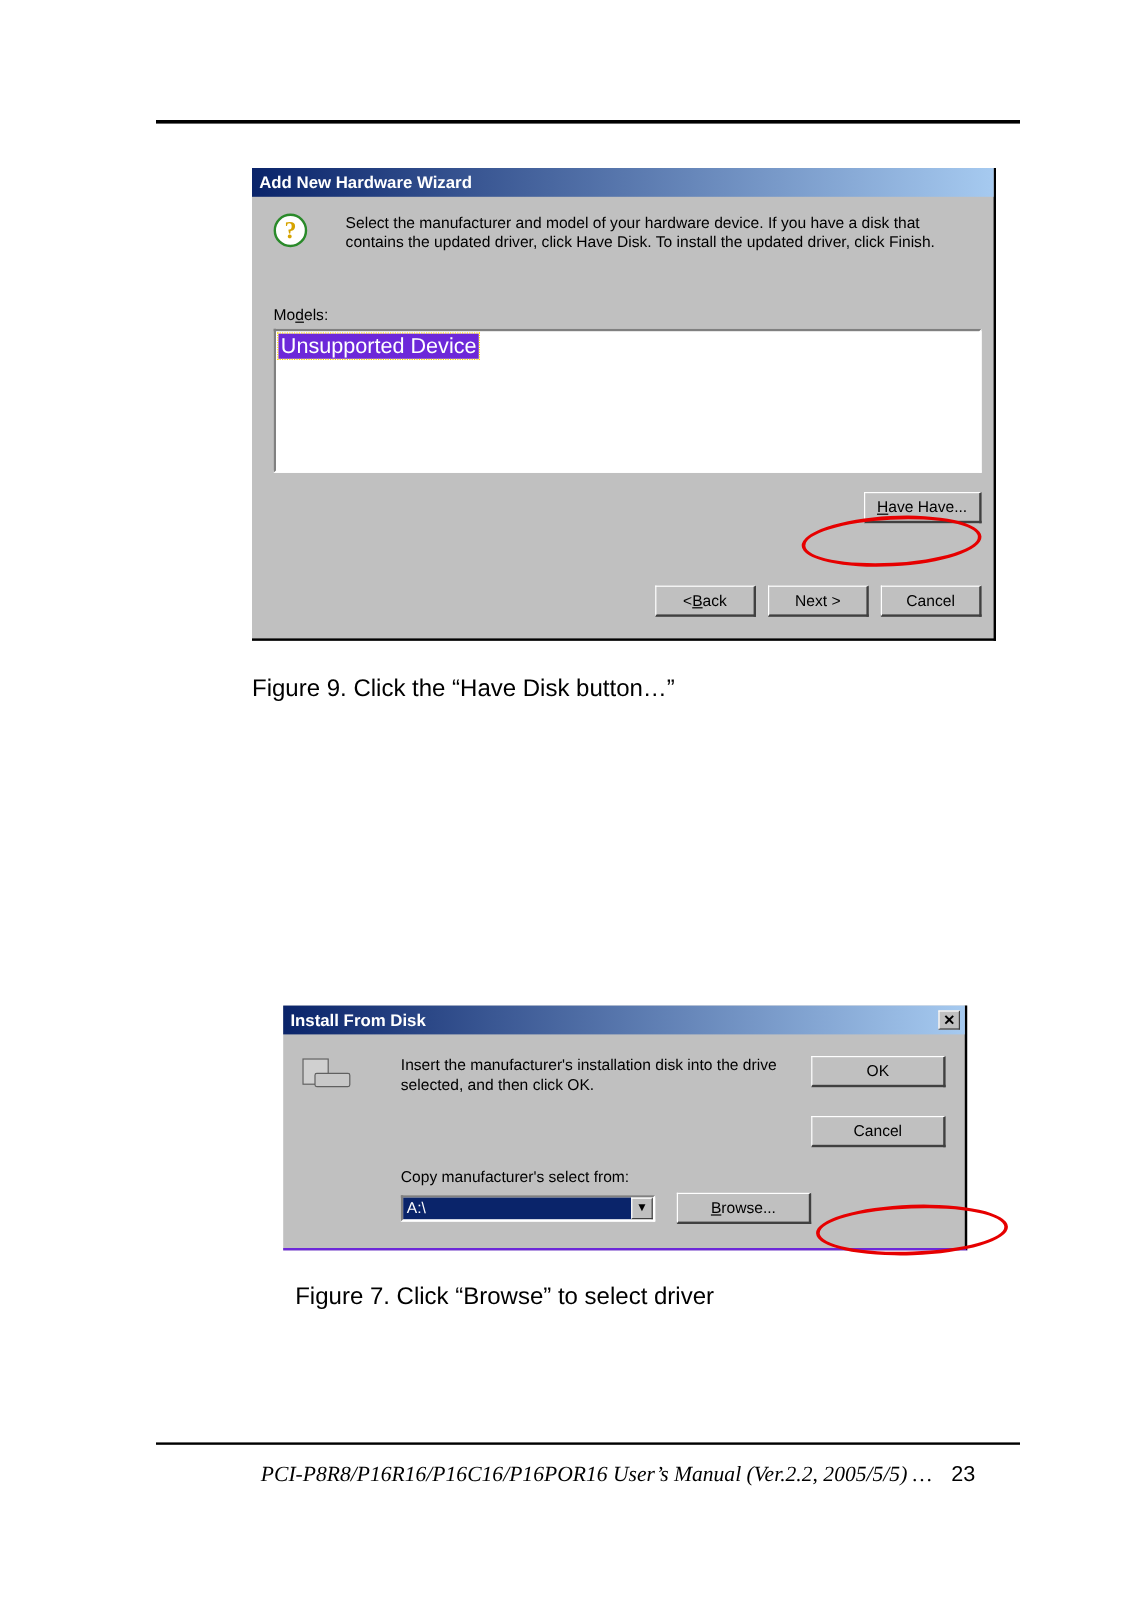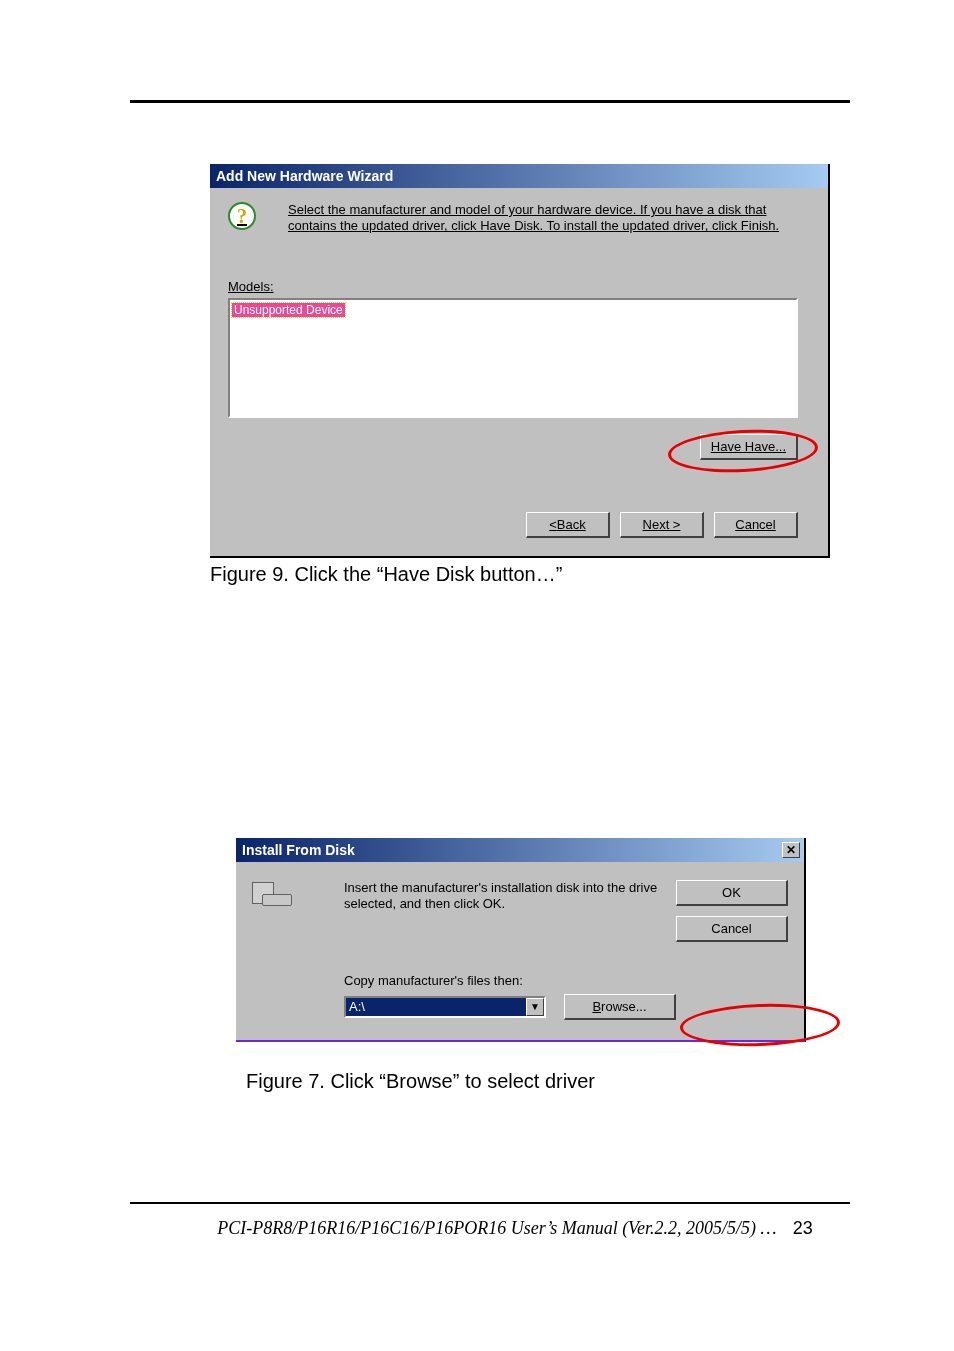--- a/index.html
+++ b/index.html
@@ -26,37 +26,35 @@
   }
   
   .dlg1 {
     position: absolute;
     left: 210px;
     top: 140px;
     width: 620px;
     background: #c0c0c0;
     border-right: 2px solid #000;
     border-bottom: 2px solid #000;
-    margin-top: 24px;
   }
   .titlebar {
     height: 24px;
     background: linear-gradient(to right, #0a246a, #a6caf0);
     color: #fff;
     font-weight: bold;
     font-size: 14px;
     padding: 3px 6px;
     display: flex;
     align-items: center;
   }
   .dlg1-body {
-    padding: 14px 30px 18px 18px;
+    padding: 14px 10px 18px 18px;
     font-size: 13px;
     color: #000;
-    text-decoration: underline;
   }
   .intro-row { display: flex; }
   .qicon-wrap { width: 60px; }
   .qicon {
     width: 28px; height: 28px;
     border: 2px solid #2a8a2a;
     border-radius: 50%;
     position: relative;
     display: flex; align-items: center; justify-content: center;
     background: #fff;
@@ -76,23 +74,23 @@
     height: 120px;
     background: #fff;
     border-top: 2px solid #808080;
     border-left: 2px solid #808080;
     border-right: 2px solid #fff;
     border-bottom: 2px solid #fff;
     padding: 2px;
   }
   .listitem {
     display: inline-block;
-    background: #ec4899;
+    background: #6d28d9;
     color: #fff;
-    font-size: 12px;
+    font-size: 18px;
     padding: 0 2px;
     outline: 1px dotted #ffd800;
   }
   .have-row {
     margin-top: 16px;
     display: flex;
     justify-content: flex-end;
   }
   .btn {
     min-width: 84px;
@@ -178,22 +176,22 @@
     background: #d0d0d0;
     border: 1px solid #606060;
   }
   .disk-icon .drive {
     position: absolute; left: 10px; top: 12px;
     width: 30px; height: 12px;
     background: #c8c8c8;
     border: 1px solid #606060;
     border-radius: 2px;
   }
-  .dlg2-main { flex: 1; margin-left: 10px; }
-  .dlg2-side { width: 112px; display: flex; flex-direction: column; gap: 10px; }
+  .dlg2-main { flex: 1; }
+  .dlg2-side { width: 112px; display: flex; flex-direction: column; gap: 24px; }
   .dlg2-side .btn { width: 100%; margin-left: 0; }
   .copy-row { margin-top: 60px; }
   .combo-row { margin-top: 6px; display: flex; align-items: center; }
   .combo {
     flex: 1;
     height: 22px;
     background: #fff;
     border-top: 2px solid #808080;
     border-left: 2px solid #808080;
     border-right: 2px solid #fff;
@@ -293,21 +291,21 @@
   </div>
   <div class="dlg2-body">
     <div class="disk-icon-cell">
       <div class="disk-icon">
         <div class="floppy"></div>
         <div class="drive"></div>
       </div>
     </div>
     <div class="dlg2-main">
       <div style="line-height:1.25; max-width:330px;">Insert the manufacturer's installation disk into the drive selected, and then click OK.</div>
-      <div class="copy-row">Copy manufacturer's files then:</div>
+      <div class="copy-row">Copy manufacturer's select from:</div>
       <div class="combo-row">
         <div class="combo">
           <div class="combo-val">A:\</div>
           <div class="combo-btn">▼</div>
         </div>
         <div class="browse-wrap">
           <div class="btn">
             <span class="ul">B</span>
               <span>rowse...</span>
           </div>

